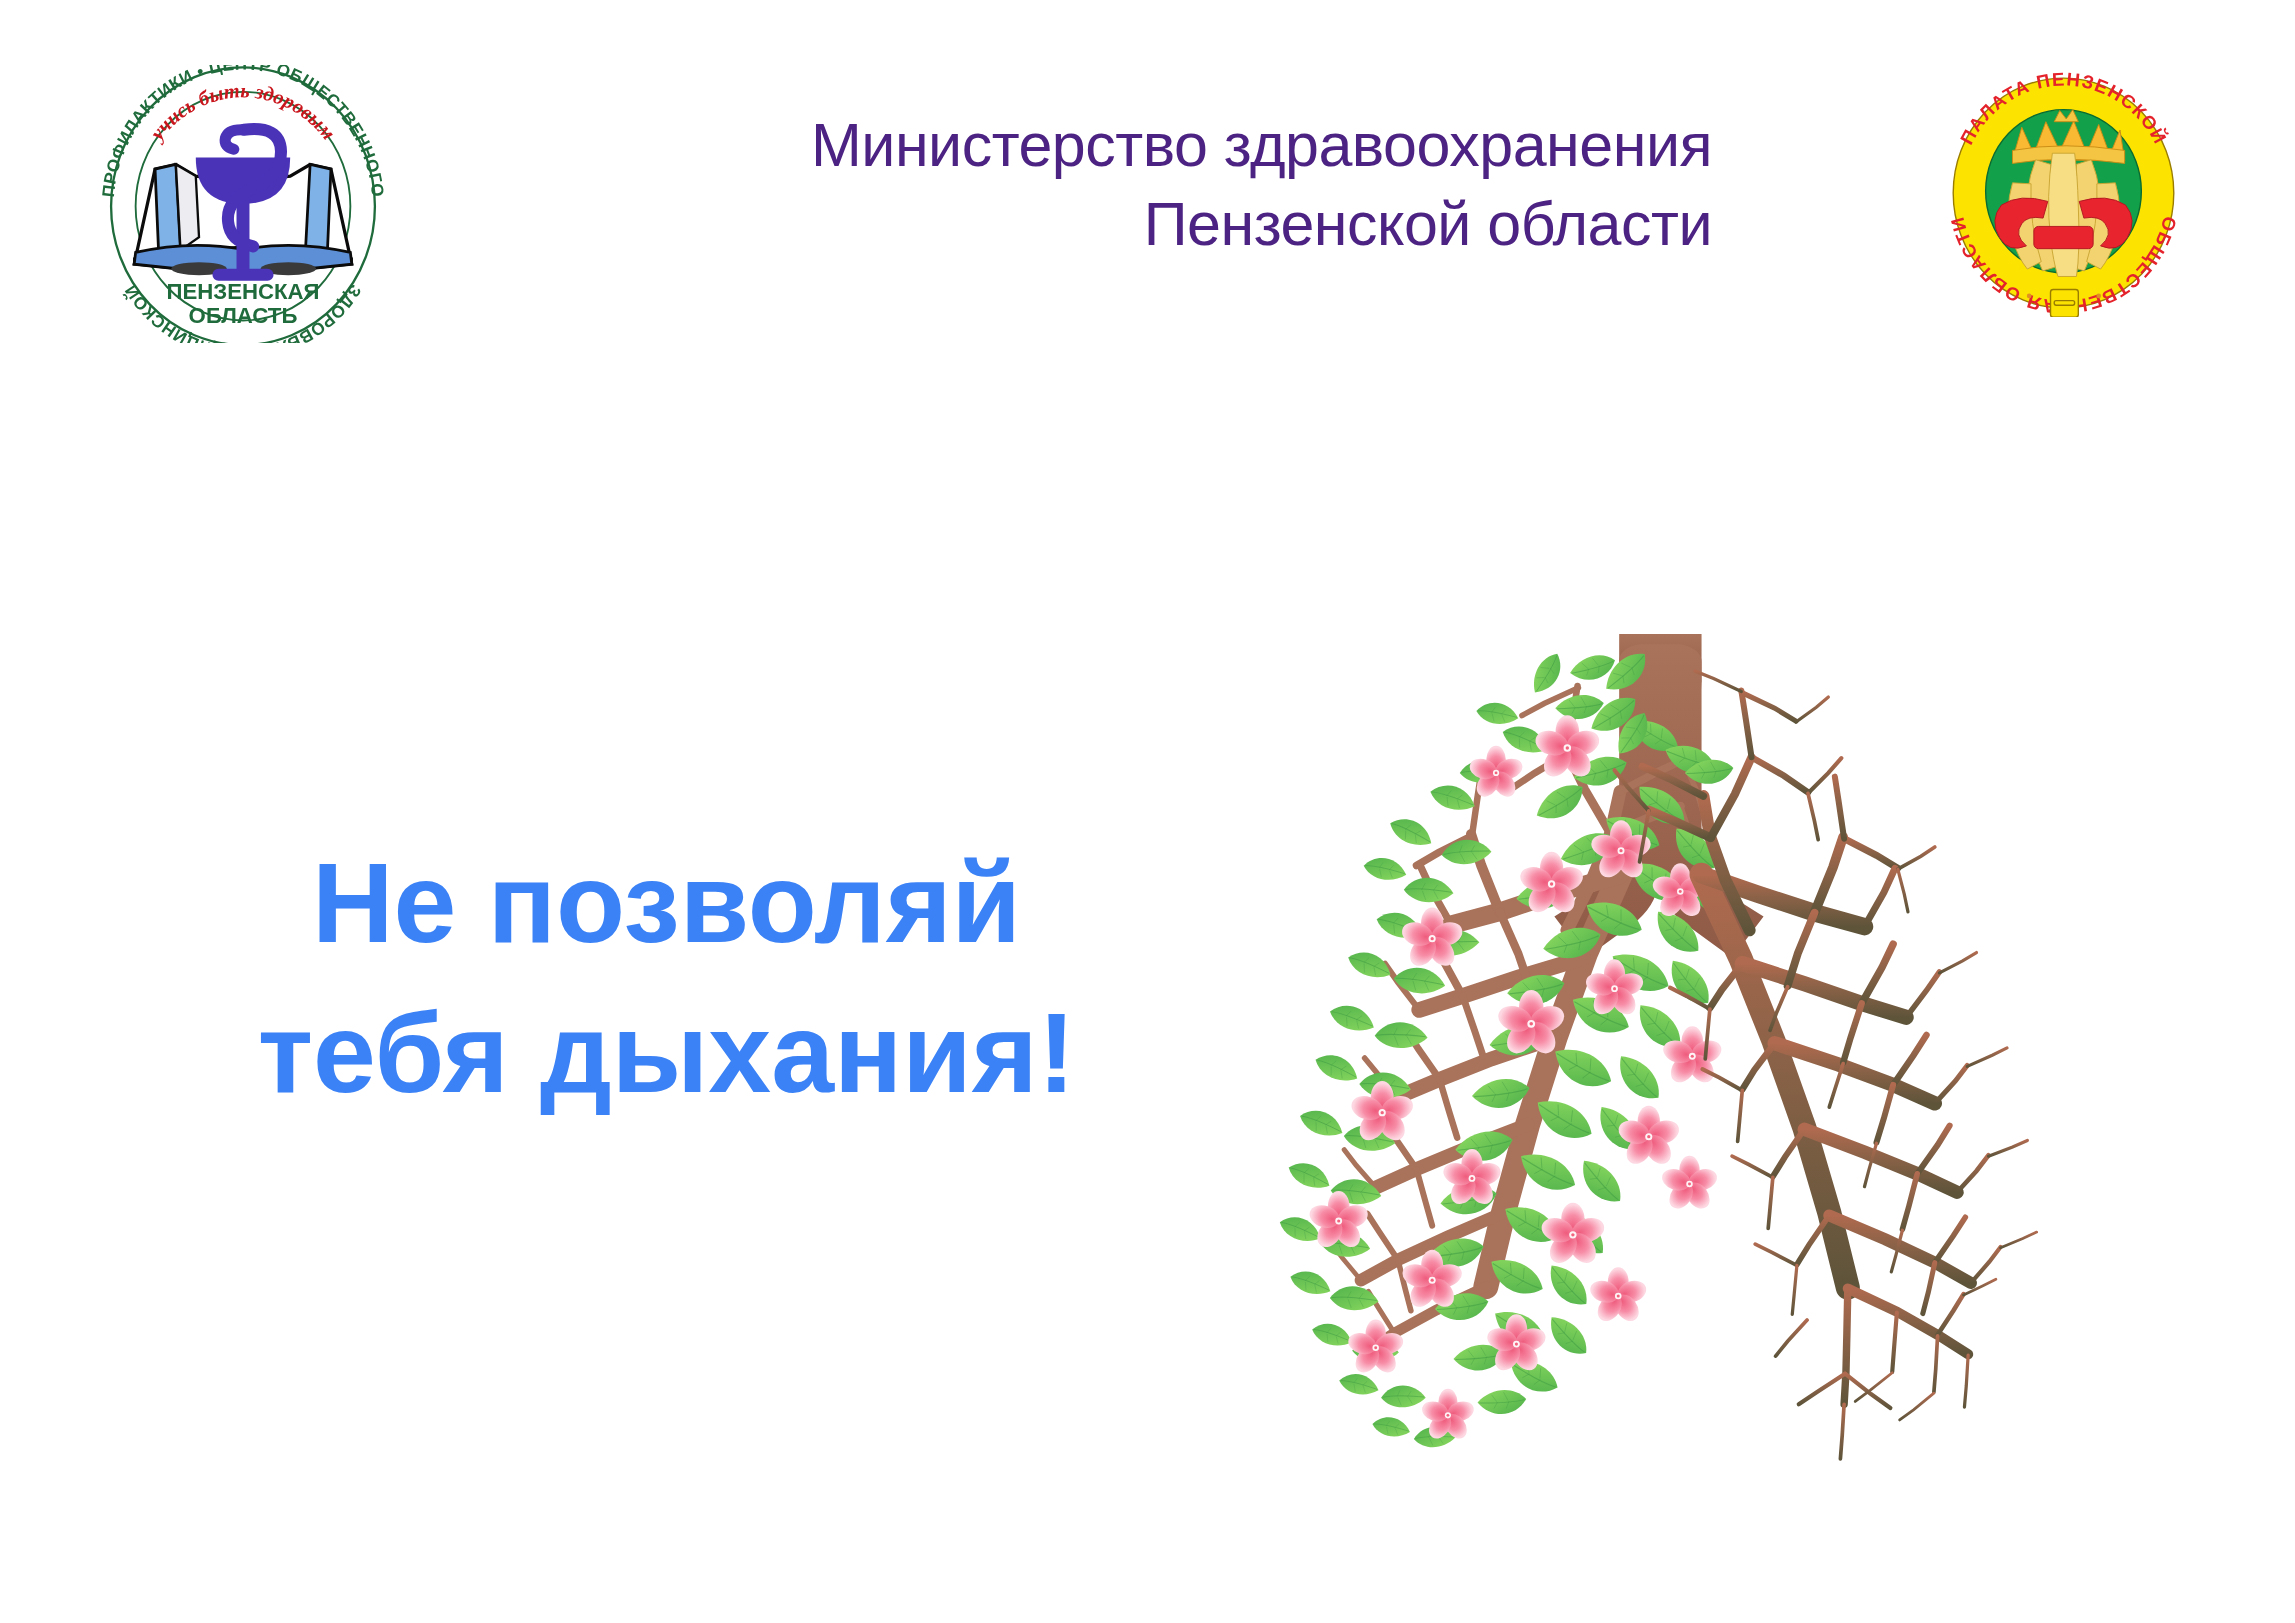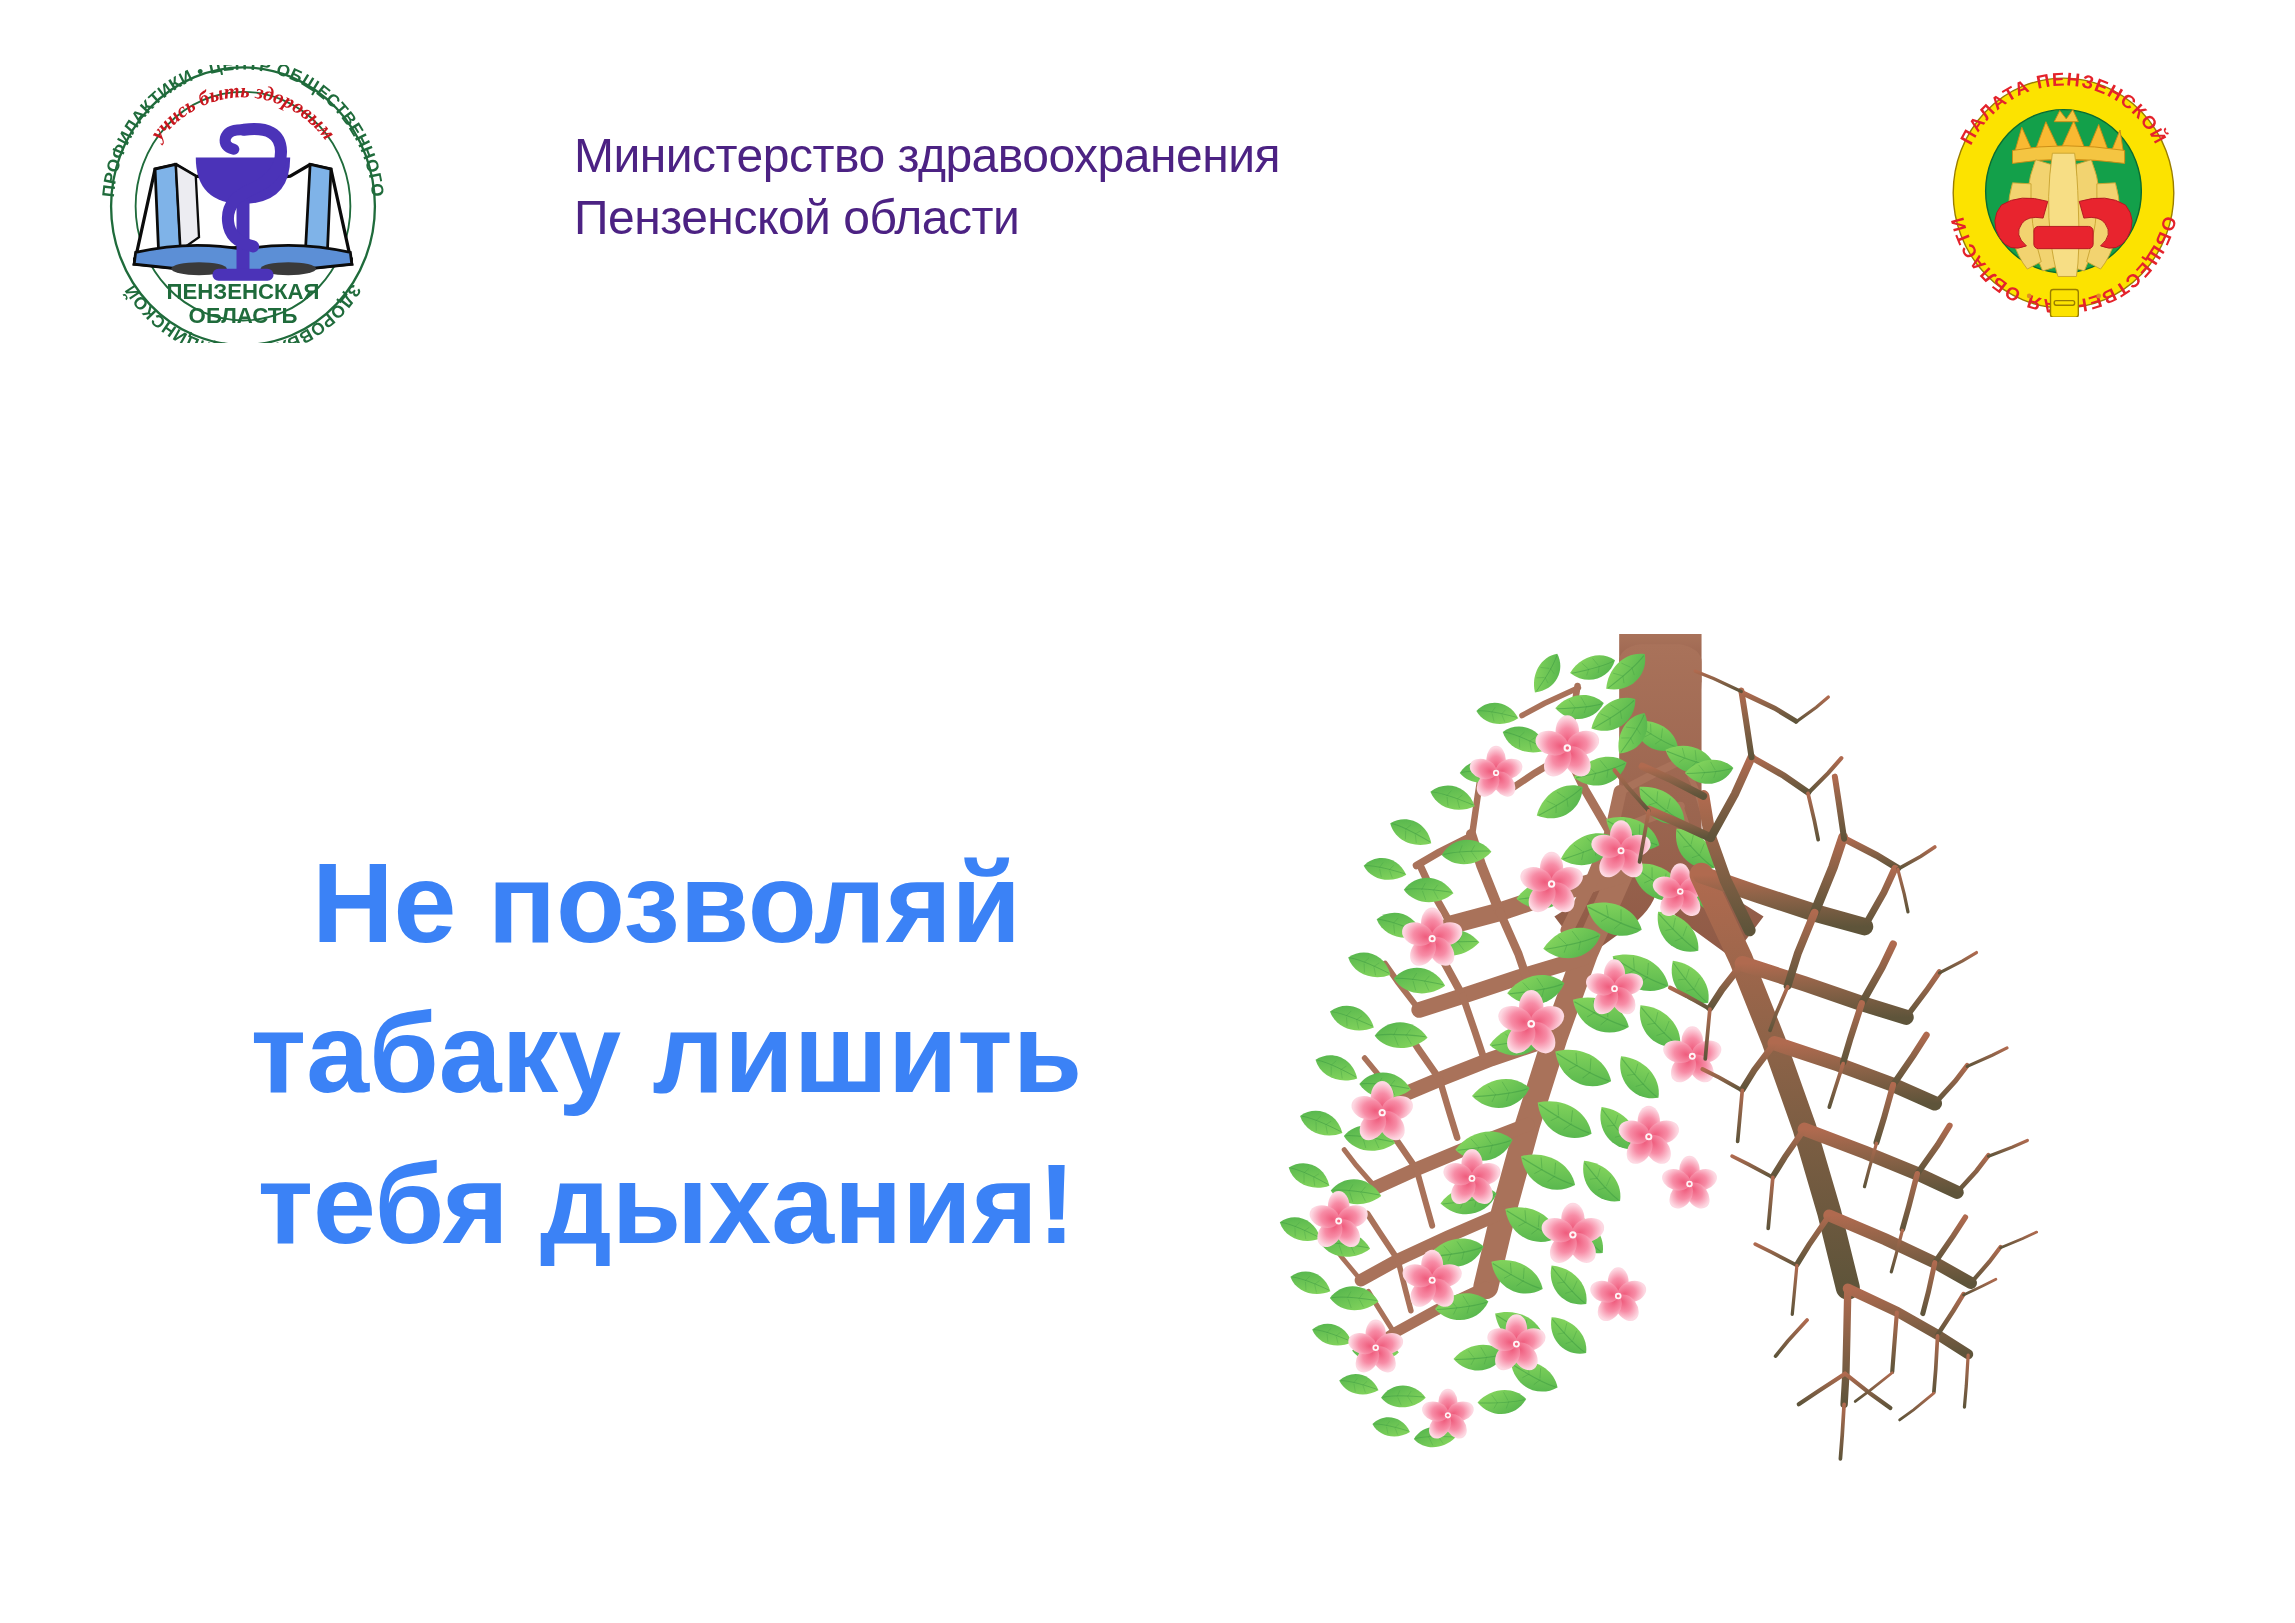--- a/index.html
+++ b/index.html
@@ -16,24 +16,24 @@
   .header{
     position:absolute;left:0;top:0;width:2295px;height:352px;
   }
   .logo-left{
     position:absolute;left:81px;top:65px;width:324px;height:278px;
   }
   .logo-right{
     position:absolute;left:1943px;top:67px;width:241px;height:250px;
   }
   .ministry{
-    position:absolute;left:574px;top:125px;width:1138px;
-    text-align:left;
+    position:absolute;left:574px;top:106px;width:1138px;
+    text-align:right;
     color:#4C2283;
-    font-size:48px;
+    font-size:61px;
     line-height:1.30;
     font-weight:400;
     letter-spacing:-0.5px;
     font-family:"Liberation Sans", sans-serif;
   }
   .ministry .l2{display:block;}
 
   
   .hashtag{
     position:absolute;left:0;top:400px;width:2295px;
@@ -168,21 +168,20 @@
           <circle cx="186" cy="494" r="5" fill="#e08f20"></circle>
           <circle cx="336" cy="494" r="5" fill="#e08f20"></circle>
         </g>
       </svg>
     </div>
   </div>
 
 
   <div class="slogan">
     <span class="sl1">Не позволяй</span>
-    <span class="sl2">табаку лишить</span>
     <span class="sl3">тебя дыхания!</span>
   </div>
 
   <div class="lungs">
     <svg viewBox="0 0 2260 2050" xmlns="http://www.w3.org/2000/svg">
       <defs>
         <linearGradient id="tracheaGrad" x1="0" y1="0" x2="0" y2="1">
           <stop offset="0%" stop-color="#A9725A"></stop>
           <stop offset="100%" stop-color="#8F5A46"></stop>
         </linearGradient>

